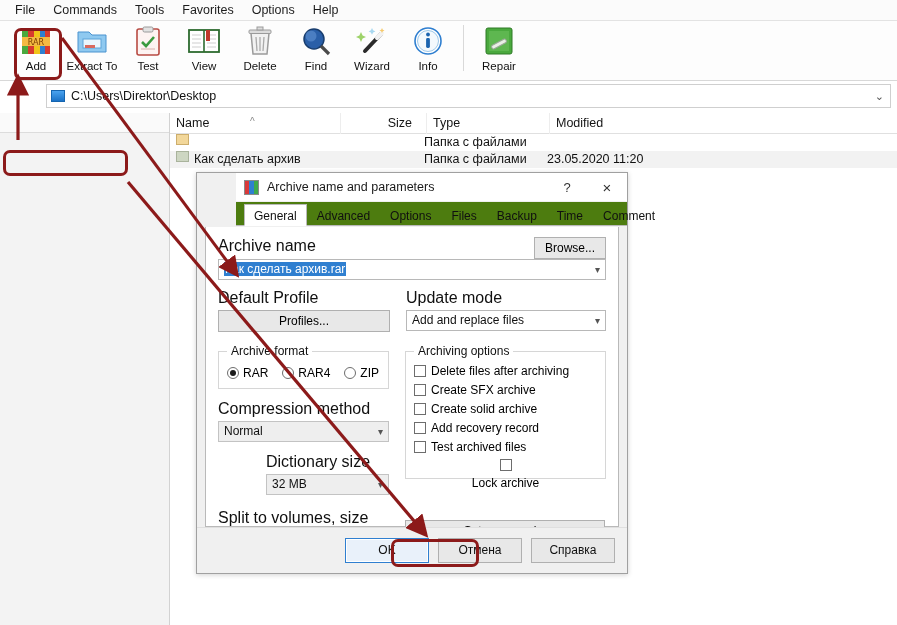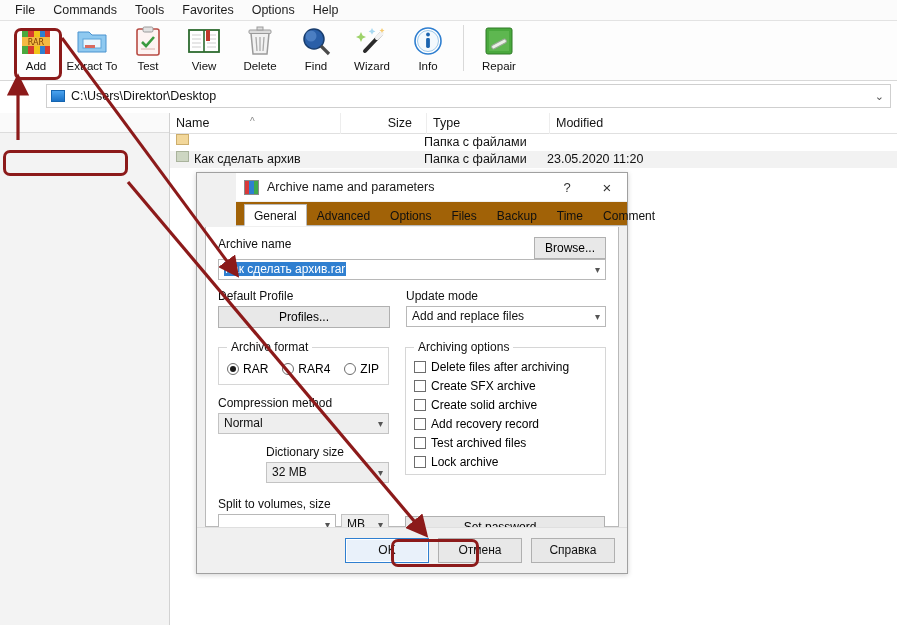--- a/index.html
+++ b/index.html
@@ -166,21 +166,21 @@
     width: 40px; height: 28px; display:flex; align-items:center; justify-content:center;
     font-size: 13px; color:#333;
   }
   .dlg-btn.close { font-size: 15px; }
 
   .tabstrip {
     height: 24px;
     display:flex;
     align-items:flex-end;
     padding-left: 8px;
-    background:#a16207;
+    background:#4d7c0f;
     border-bottom:1px solid #b9b9b9;
   }
   .tab {
     height: 22px;
     line-height: 22px;
     padding: 0 9px;
     font-size: 12px;
     color:#101010;
     border: 1px solid transparent;
     border-bottom: none;
@@ -195,21 +195,21 @@
 
   .dlg-body {
     position:absolute;
     left: 8px; right: 8px; top: 54px; bottom: 46px;
     background:#ffffff;
     border:1px solid #b9b9b9;
     border-top: none;
     padding: 10px 12px 0 12px;
   }
 
-  .lbl-u { font-size: 12px; color:#101010; margin-bottom: 3px; display:block; }
+  .lbl-u { font-size: 16px; color:#101010; margin-bottom: 3px; display:block; }
 
   .row { display:flex; }
 
   .btn {
     background: #e8e8e8;
     border: 1px solid #b0b0b0;
     font-size: 12px;
     color:#000000;
     height: 22px;
     line-height: 20px;
@@ -589,21 +589,21 @@
               <span>Create solid archive</span>
             </label>
             <label class="cb-row">
               <span class="cbox"></span>
               <span>Add recovery record</span>
             </label>
             <label class="cb-row">
               <span class="cbox"></span>
               <span>Test archived files</span>
             </label>
-            <label class="cb-row" style="margin-bottom:4px;">
+            <label class="cb-row" style="margin-bottom:4px;flex-direction:column;">
               <span class="cbox"></span>
               <span>Lock archive</span>
             </label>
           </fieldset>
 
           <div class="btn" style="width:200px; margin-top:41px; height:23px; line-height:21px;">Set password...</div>
         </div>
       </div>
     </div>
 

